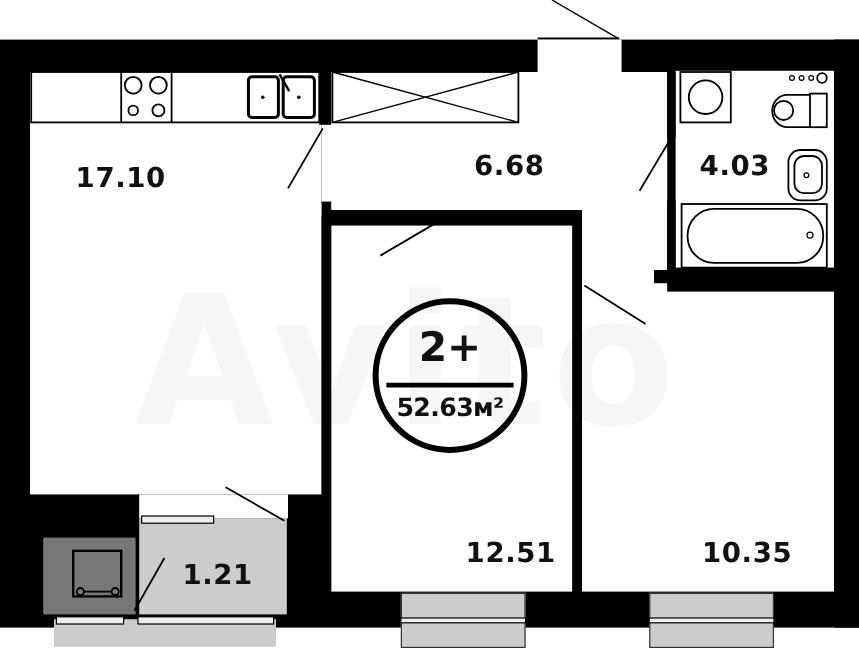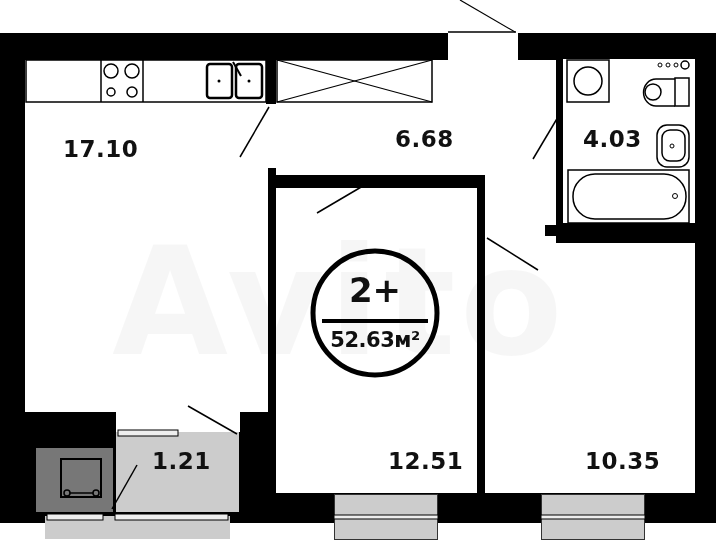--- a/index.html
+++ b/index.html
@@ -111,19 +111,19 @@
     <line x1="70" y1="493" x2="93" y2="493" stroke="#000" stroke-width="1.5"></line>
     <rect x="334" y="515" width="104" height="4" fill="#eee" stroke="#000" stroke-width="1"></rect>
     <rect x="541" y="515" width="104" height="4" fill="#eee" stroke="#000" stroke-width="1"></rect>
   </svg>
 
   <div class="label" style="left:63px;top:136px;">17.10</div>
   <div class="label" style="left:395px;top:126px;">6.68</div>
   <div class="label" style="left:583px;top:126px;text-align:center;">4.03</div>
   <div class="label" style="left:388px;top:448px;">12.51</div>
   <div class="label" style="left:585px;top:448px;">10.35</div>
-  <div class="label" style="left:152px;top:448px;">1.21</div>
+  <div class="label" style="left:152px;top:467px;">1.21</div>
 
   <div class="abs" style="left:335px;top:270px;width:80px;text-align:center;font-family:'DejaVu Sans', sans-serif;font-weight:bold;font-size:34px;color:#111;">2+</div>
   <div class="abs" style="left:315px;top:328px;width:120px;text-align:center;font-family:'DejaVu Sans', sans-serif;font-weight:bold;font-size:21px;color:#111;letter-spacing:-0.5px;">52.63м²</div>
 
   <div class="abs" style="left:112px;top:175px;font-family:'DejaVu Sans', sans-serif;font-size:150px;font-weight:bold;color:rgba(0,0,0,0.035);letter-spacing:4px;margin-top:40px;">Avito</div>
 </div>
 
 </body></html>

